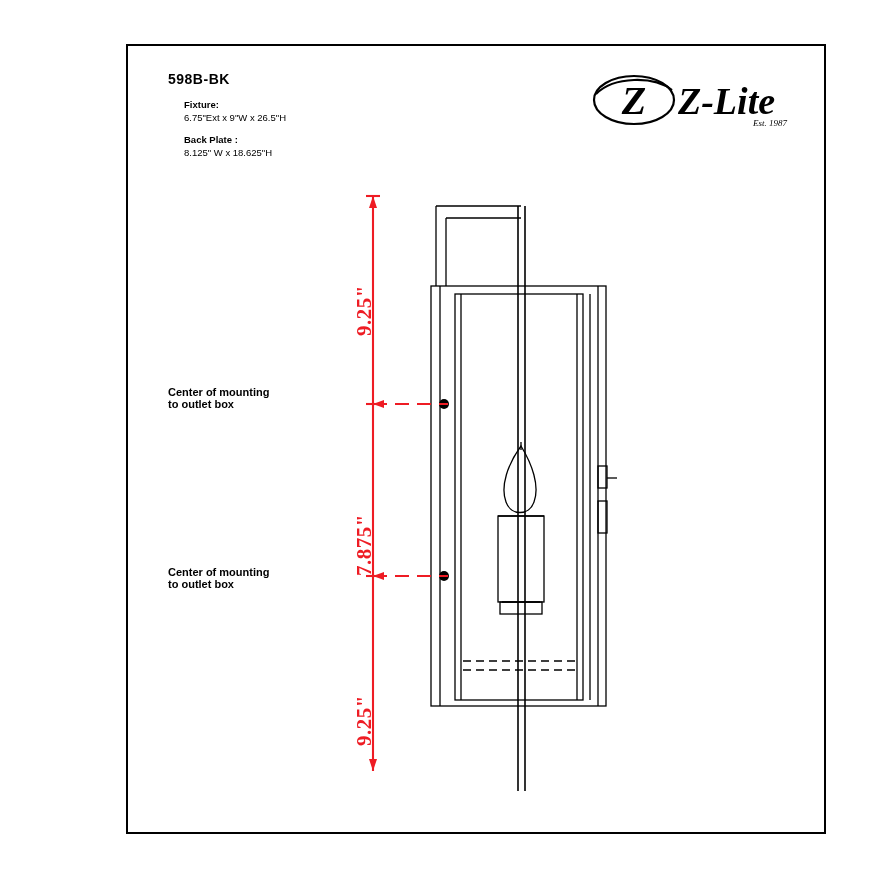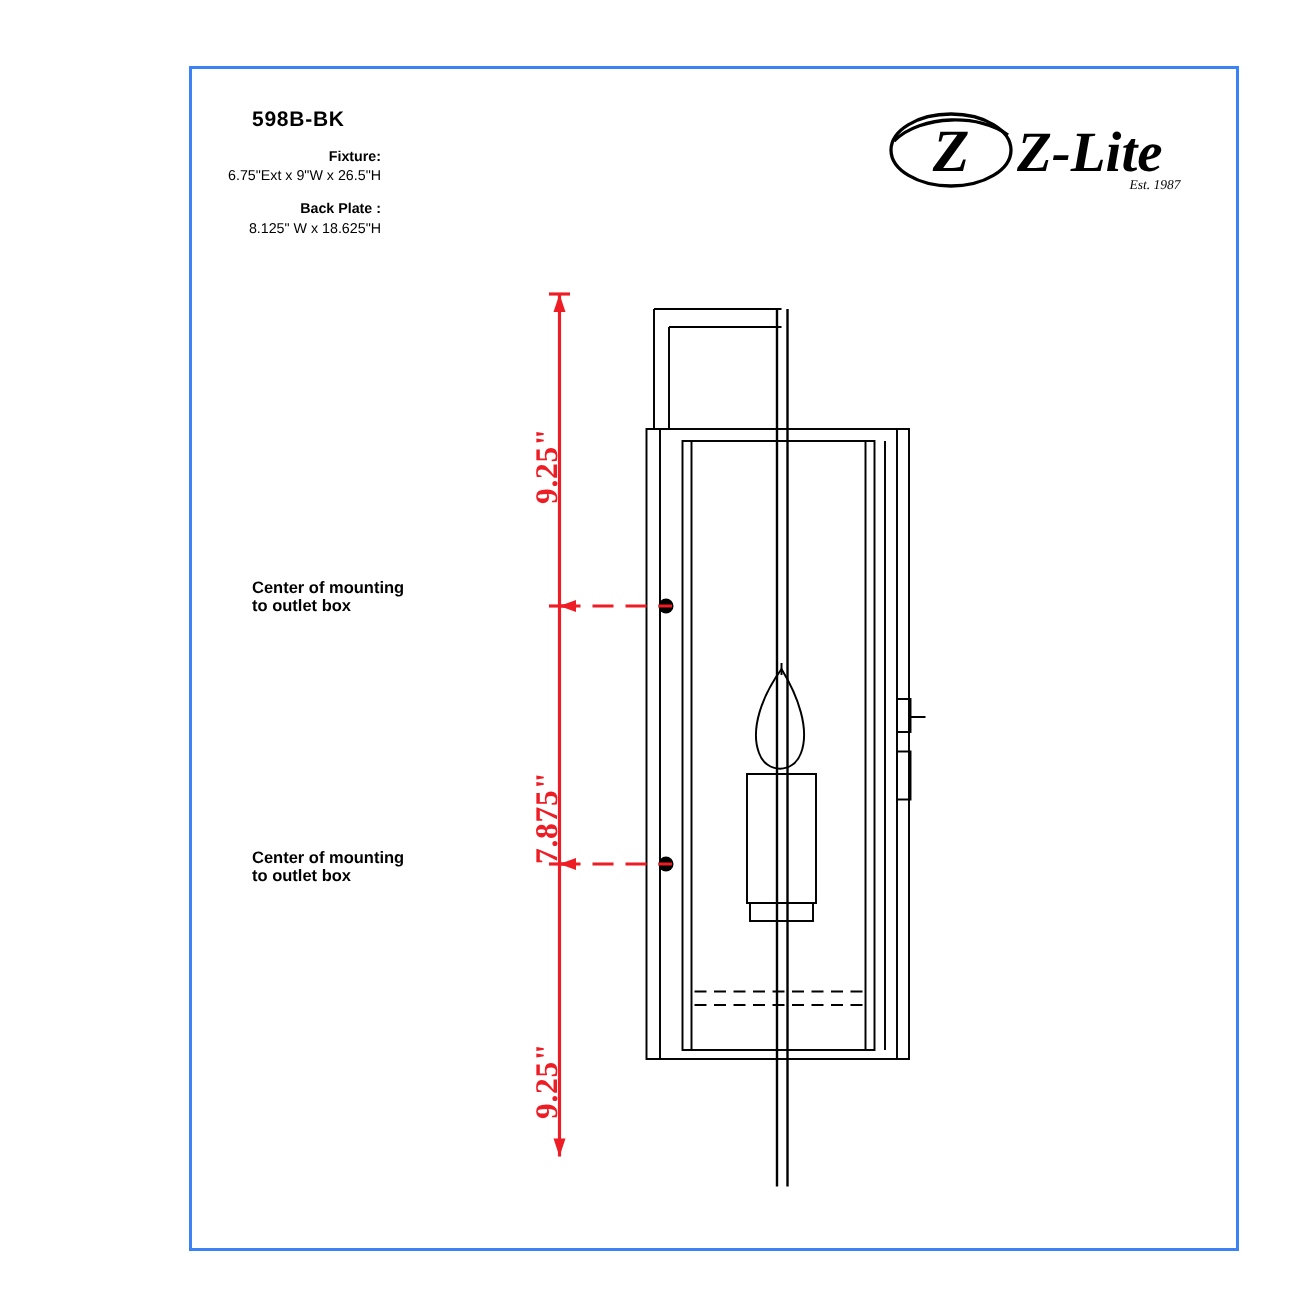--- a/index.html
+++ b/index.html
@@ -13,42 +13,41 @@
     font-family: "Liberation Sans", sans-serif;
     position: relative;
     overflow: hidden;
   }
   .sheet {
     position: absolute;
     left: 126px;
     top: 44px;
     width: 700px;
     height: 790px;
-    border: 2px solid #3b82f6;
+    border: 2px solid #000000;
     background: #ffffff;
     box-sizing: border-box;
   }
   
   .model-no {
     position: absolute;
     left: 40px;
     top: 25px;
     font-size: 14px;
     font-weight: bold;
     letter-spacing: 0.5px;
     color: #000;
   }
   .spec-block {
     position: absolute;
-    left: 24px;
+    left: 56px;
     top: 52px;
     font-size: 9.5px;
     line-height: 13px;
     color: #000;
-    text-align: right;
   }
   .spec-block .lbl { font-weight: bold; }
   .spec-block .grp { margin-bottom: 9px; }
 
   
   .logo {
     position: absolute;
     right: 34px;
     top: 28px;
     width: 200px;

